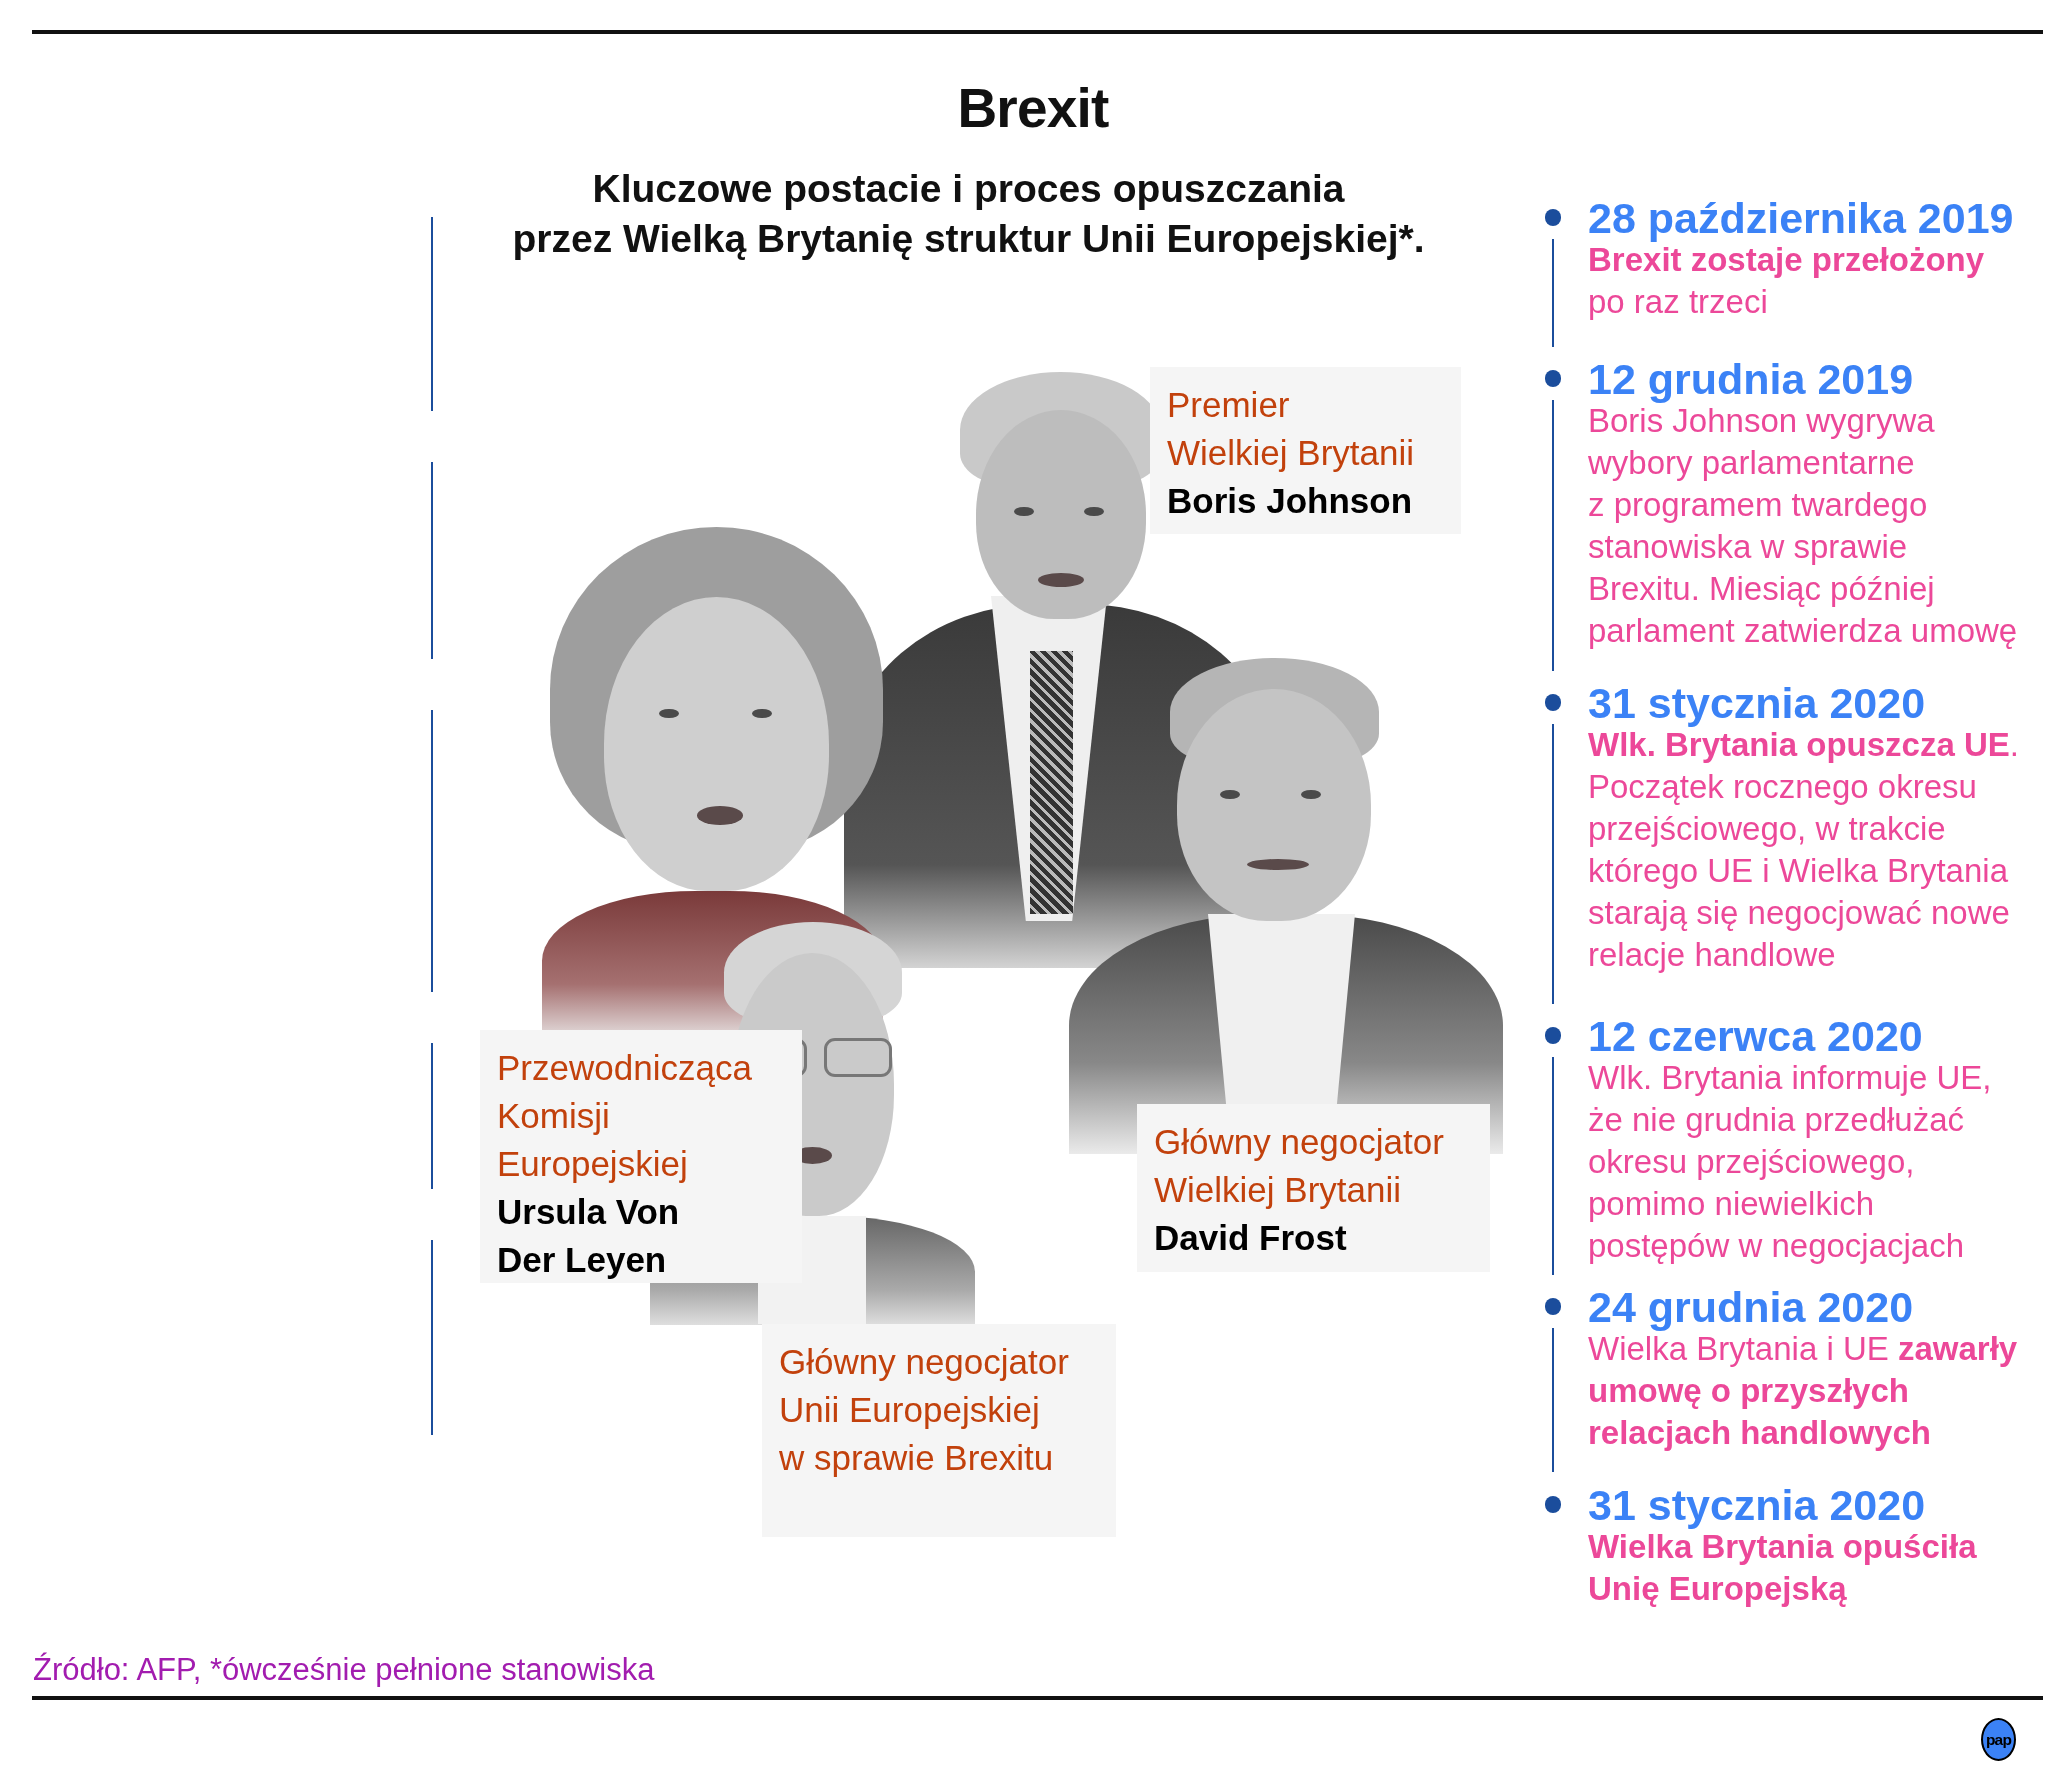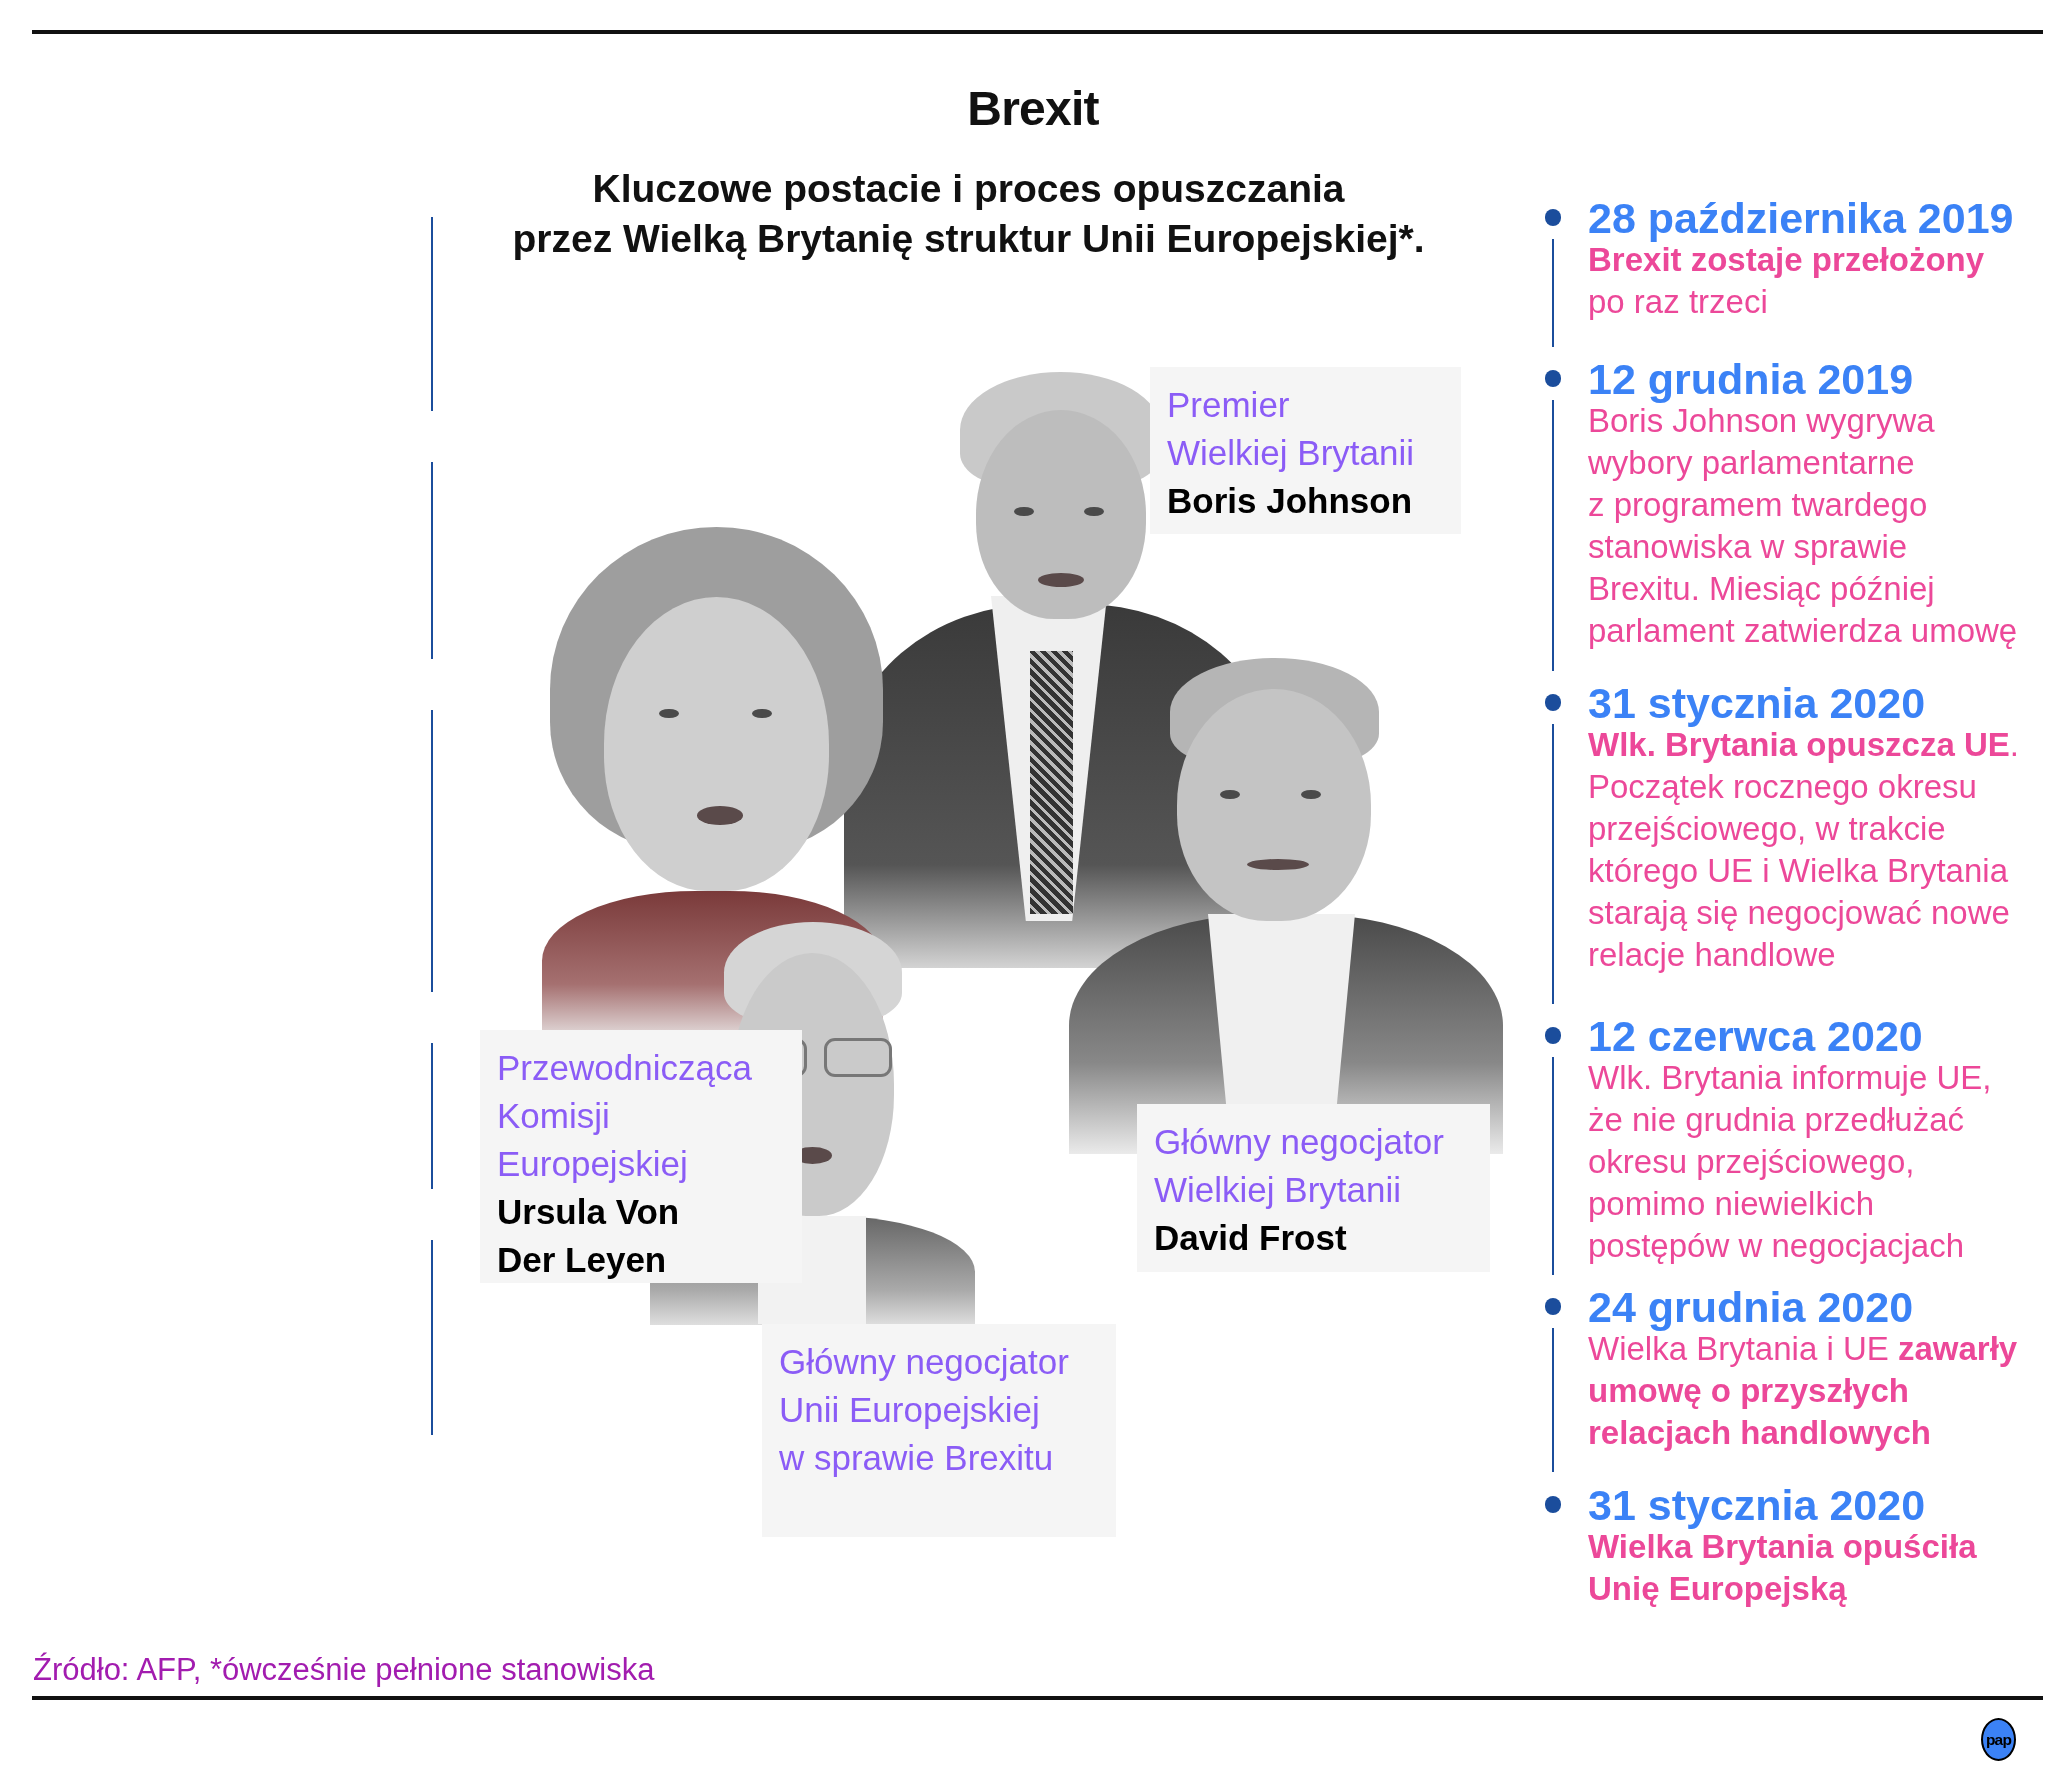--- a/index.html
+++ b/index.html
@@ -2,21 +2,21 @@
 <html style="font-size:12.4px"><head>
 <meta charset="utf-8">
 <style>
   html, body { margin: 0; padding: 0; background: #ffffff; }
   body { width: 2066px; height: 1776px; position: relative; overflow: hidden;
          font-family: "Liberation Sans", "DejaVu Sans", sans-serif; color: #111; }
   .rule { position: absolute; left: 32px; width: 2011px; height: 3.9px; background: #111; }
   .rule.top { top: 30px; }
   .rule.bottom { top: 1696px; }
   .title { position: absolute; top: 62px; left: 0; width: 2066px; text-align: center;
-           font-size: 48px; font-weight: bold; letter-spacing: -0.8px; line-height: 93px; }
+           font-size: 55px; font-weight: bold; letter-spacing: -0.8px; line-height: 93px; }
   .subtitle { position: absolute; top: 164px; left: 465px; width: 1007px; text-align: center;
               font-size: 39px; font-weight: bold; line-height: 50px; }
   .subtitle span { display: block; }
 
   .timeline { position: absolute; }
   .timeline .line { position: absolute; width: 1.5px; background: #1b4d9c; }
   .entry { position: absolute; }
   .entry .dot { position: absolute; width: 16.3px; height: 16.3px; border-radius: 50%; background: #1b4d9c; }
   .entry .date { color: #3b82f6; font-weight: bold; font-size: 43px; line-height: 42px; white-space: nowrap; }
   .entry .txt { font-size: 33px; line-height: 42px; white-space: nowrap; color: #ec4899; }
@@ -29,21 +29,21 @@
   .photo .head { position: absolute; border-radius: 50% 50% 46% 46%; }
   .photo .hair { position: absolute; border-radius: 50% 50% 30% 30%; }
   .photo .body { position: absolute; border-radius: 45% 45% 0 0; }
   .photo .shirt { position: absolute; }
   .photo .tie { position: absolute; }
   .photo .eye { position: absolute; width: 20px; height: 9.3px; border-radius: 50%; background: #4a4a4a; }
   .photo .mouth { position: absolute; height: 14px; border-radius: 50%; background: #5a4a4a; }
   .photo .glasses { position: absolute; border: 3.9px solid #777; border-radius: 11px; }
 
   .caption { position: absolute; background: #f5f5f5; padding: 14px 17px; box-sizing: border-box; }
-  .caption .role { display: block; font-size: 35px; line-height: 48px; color: #8b5cf6; font-weight: normal; white-space: nowrap; }
+  .caption .role { display: block; font-size: 35px; line-height: 48px; color: #c2410c; font-weight: normal; white-space: nowrap; }
   .caption .name { display: block; font-size: 35px; line-height: 48px; font-weight: bold; color: #000; white-space: nowrap; }
 
   .source { position: absolute; left: 33px; top: 1650px; font-size: 31px; color: #a21caf; line-height: 39px; }
   .logo { position: absolute; left: 1981px; top: 1718px; width: 31px; height: 39px; border: 2.3px solid #000;
           border-radius: 50%; display: flex; align-items: center; justify-content: center;
           font-weight: bold; font-size: 15.5px; letter-spacing: -0.8px; color: #000; background: #3b82f6; }
 </style>
 </head>
 <body>
 

